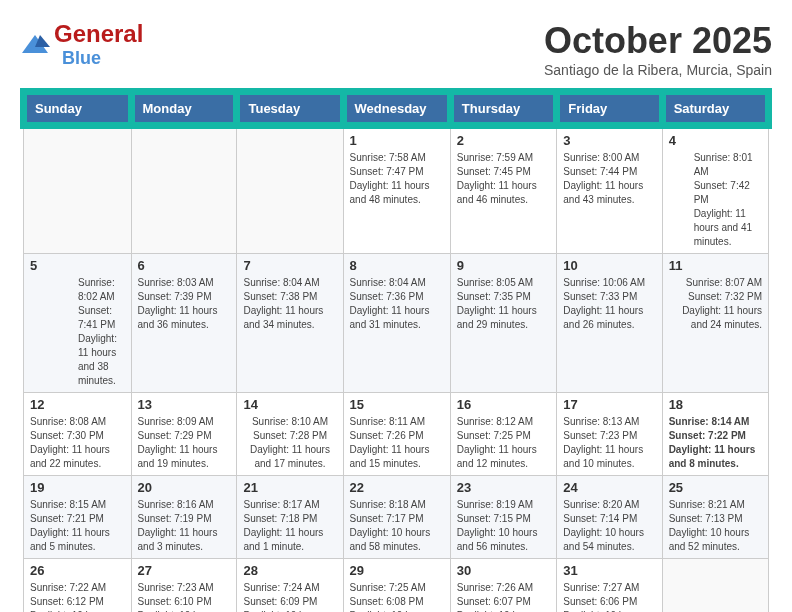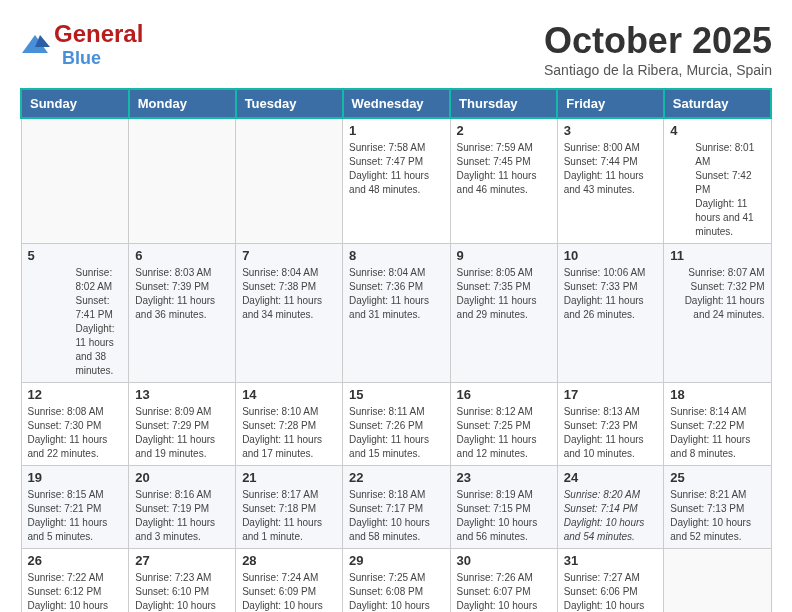--- a/index.html
+++ b/index.html
@@ -41,21 +41,21 @@
       width: 100%;
       border-collapse: collapse;
       border: 1px solid #ccc;
     }
     .calendar th {
       background-color: #3a6ea5;
       color: #fff;
       text-align: left;
       padding: 6px 8px;
       font-size: 13px;
-      border: 2px solid #14b8a6;
+      border: 7px solid #14b8a6;
     }
     .calendar td {
       vertical-align: top;
       border: 1px solid #ccc;
       padding: 4px 6px;
       width: 108px;
       min-height: 90px;
       background: #fff;
     }
     .calendar tr:nth-child(even) td {
@@ -190,21 +190,21 @@
 Daylight: 11 hours and 22 minutes.</div>
         </td>
         <td>
           <div class="day-number">13</div>
           <div class="day-info" style="white-space: pre-line;">Sunrise: 8:09 AM
 Sunset: 7:29 PM
 Daylight: 11 hours and 19 minutes.</div>
         </td>
         <td>
           <div class="day-number">14</div>
-          <div class="day-info" style="white-space: pre-line;">Sunrise: 8:10 AM
+          <div class="day-info" style="white-space: pre-line; text-align: center;">Sunrise: 8:10 AM
 Sunset: 7:28 PM
 Daylight: 11 hours and 17 minutes.</div>
         </td>
         <td>
           <div class="day-number">15</div>
           <div class="day-info" style="white-space: pre-line;">Sunrise: 8:11 AM
 Sunset: 7:26 PM
 Daylight: 11 hours and 15 minutes.</div>
         </td>
         <td>
@@ -214,21 +214,21 @@
 Daylight: 11 hours and 12 minutes.</div>
         </td>
         <td>
           <div class="day-number">17</div>
           <div class="day-info" style="white-space: pre-line;">Sunrise: 8:13 AM
 Sunset: 7:23 PM
 Daylight: 11 hours and 10 minutes.</div>
         </td>
         <td>
           <div class="day-number">18</div>
-          <div class="day-info" style="white-space: pre-line;">Sunrise: 8:14 AM
+          <div class="day-info" style="white-space: pre-line; font-weight: bold;">Sunrise: 8:14 AM
 Sunset: 7:22 PM
 Daylight: 11 hours and 8 minutes.</div>
         </td>
       </tr>
       <tr>
         <td>
           <div class="day-number">19</div>
           <div class="day-info" style="white-space: pre-line;">Sunrise: 8:15 AM
 Sunset: 7:21 PM
 Daylight: 11 hours and 5 minutes.</div>
@@ -252,21 +252,21 @@
 Daylight: 10 hours and 58 minutes.</div>
         </td>
         <td>
           <div class="day-number">23</div>
           <div class="day-info" style="white-space: pre-line;">Sunrise: 8:19 AM
 Sunset: 7:15 PM
 Daylight: 10 hours and 56 minutes.</div>
         </td>
         <td>
           <div class="day-number">24</div>
-          <div class="day-info" style="white-space: pre-line; font-style: italic;">Sunrise: 8:20 AM
+          <div class="day-info" style="white-space: pre-line;">Sunrise: 8:20 AM
 Sunset: 7:14 PM
 Daylight: 10 hours and 54 minutes.</div>
         </td>
         <td>
           <div class="day-number">25</div>
           <div class="day-info" style="white-space: pre-line;">Sunrise: 8:21 AM
 Sunset: 7:13 PM
 Daylight: 10 hours and 52 minutes.</div>
         </td>
       </tr>

